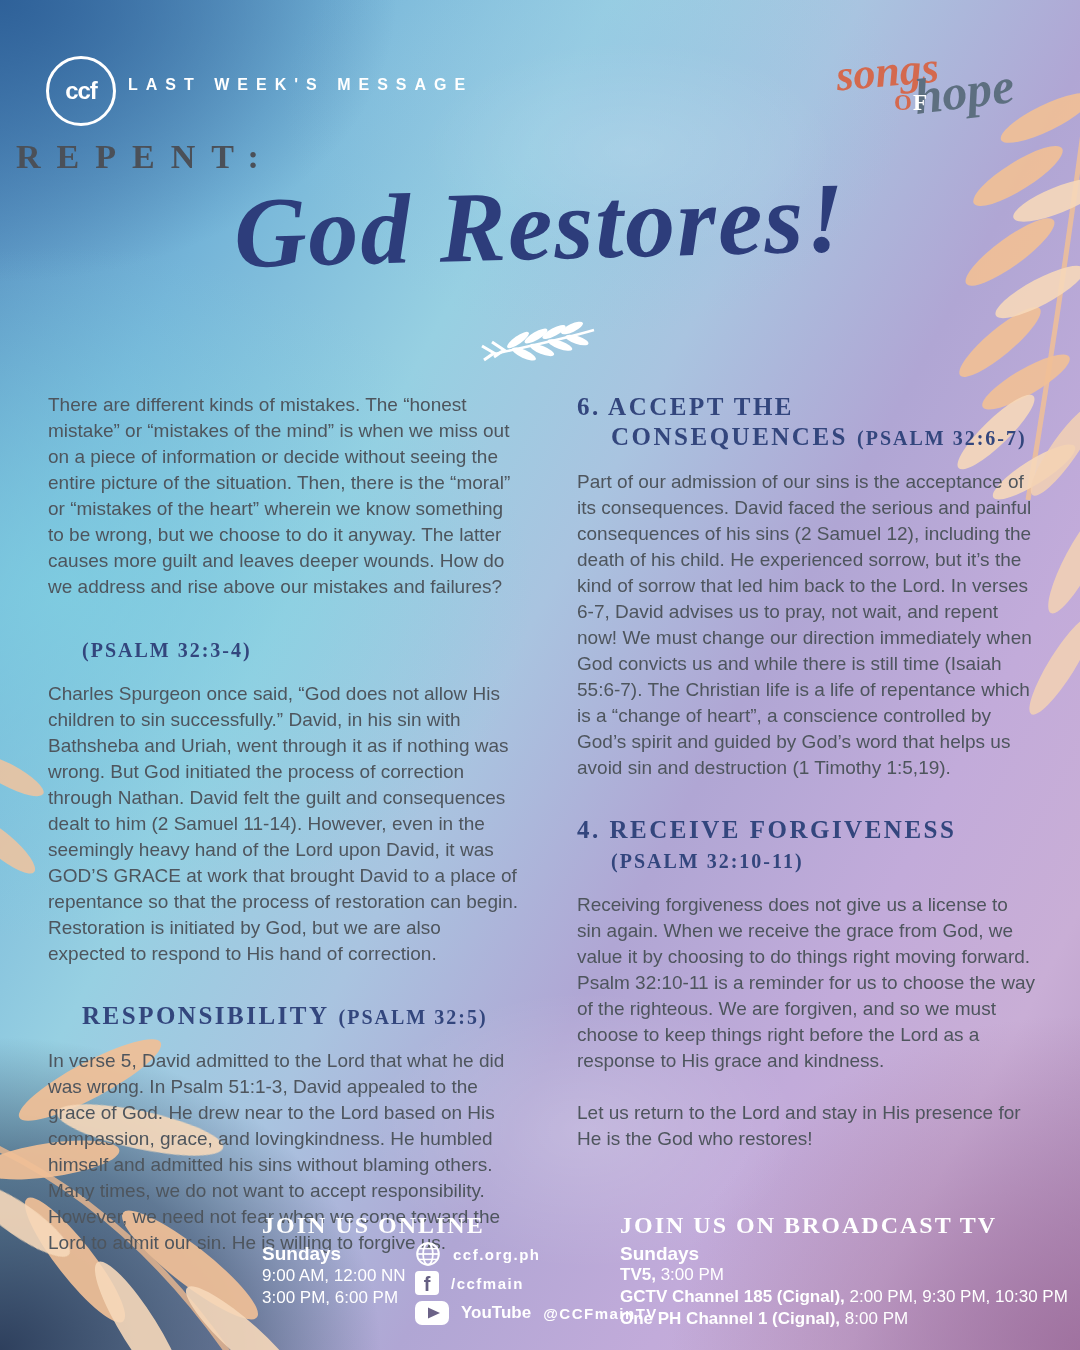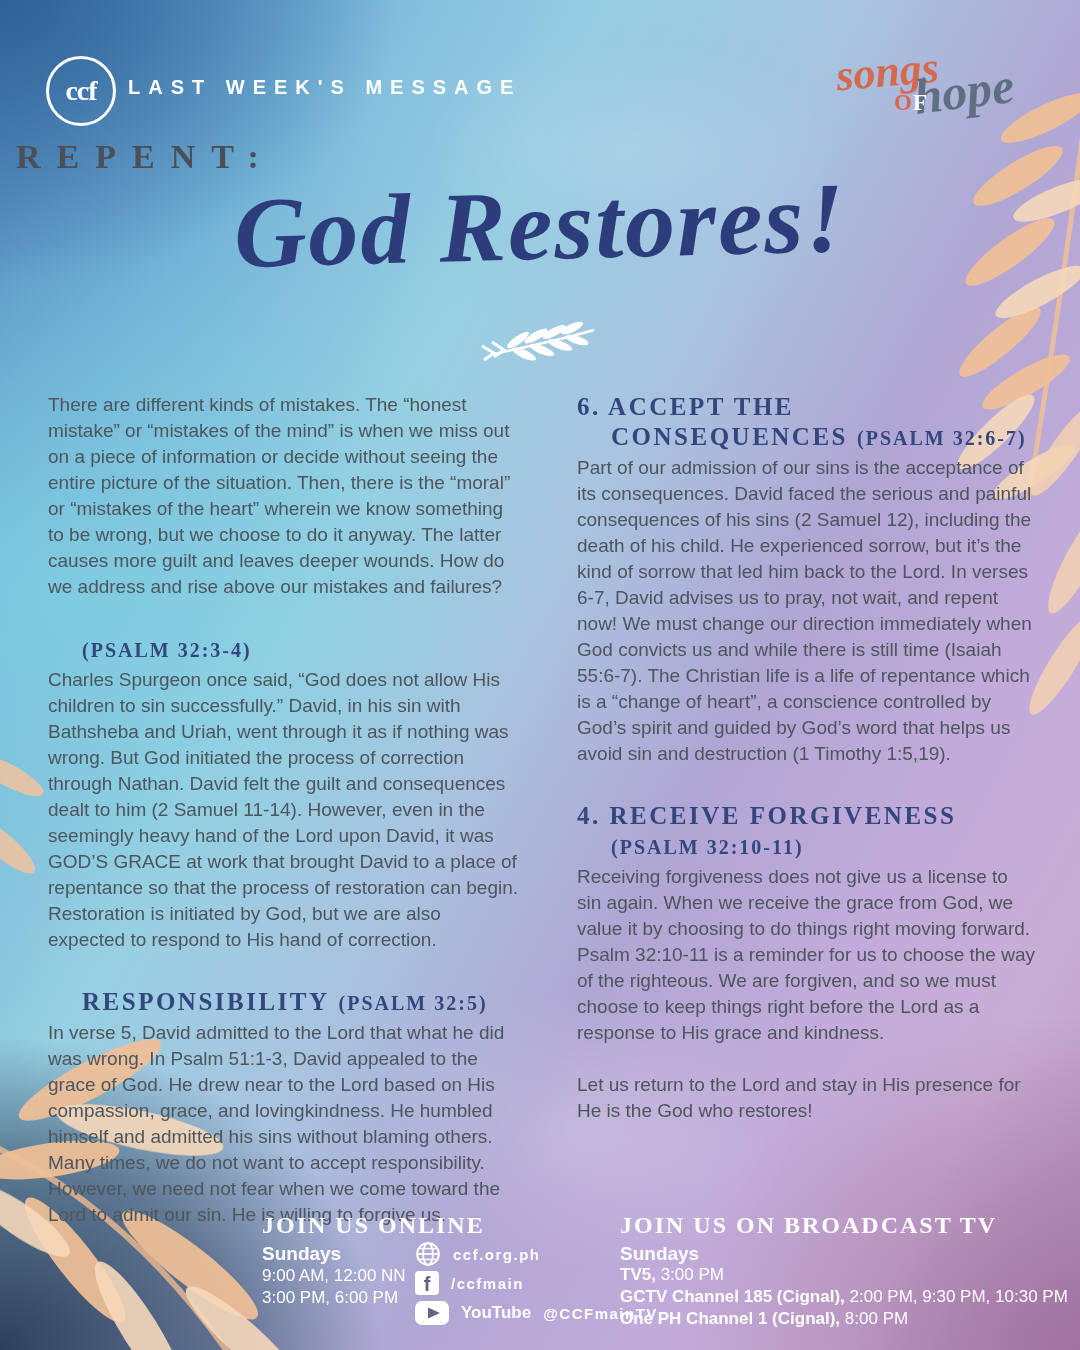--- a/index.html
+++ b/index.html
@@ -14,22 +14,22 @@
       radial-gradient(ellipse 520px 380px at 55% 8%, rgba(150,196,228,0.5) 0%, rgba(150,196,228,0) 60%),
       linear-gradient(118deg,#4f87ba 0%,#74b4d8 18%,#97d0e2 34%,#a9c4e0 48%,#b0a6d4 62%,#c2abda 76%,#c9aed6 87%,#b392bd 100%);
   }
   .blob{position:absolute;border-radius:50%;pointer-events:none;}
   .blob1{left:370px;top:990px;width:430px;height:280px;background:radial-gradient(ellipse,rgba(255,255,255,0.20) 0%,rgba(255,255,255,0) 70%);}
   .blob2{left:420px;top:40px;width:420px;height:220px;background:radial-gradient(ellipse,rgba(255,255,255,0.14) 0%,rgba(255,255,255,0) 70%);}
   .deco{position:absolute;pointer-events:none;}
 
   
   .ccf-logo{position:absolute;left:46px;top:56px;width:64px;height:64px;border:3.5px solid #fff;border-radius:50%;
-    display:flex;align-items:center;justify-content:center;color:#fff;font-weight:bold;font-size:28px;letter-spacing:-1px;font-family:Liberation Serif, serif;}
-  .kicker{position:absolute;left:128px;top:76px;color:#fff;font-weight:bold;font-size:20px;letter-spacing:8px;}
+    display:flex;align-items:center;justify-content:center;color:#fff;font-weight:bold;font-size:24px;letter-spacing:-1px;}
+  .kicker{position:absolute;left:128px;top:76px;color:#fff;font-weight:bold;font-size:16px;letter-spacing:8px;}
 
   .brand{position:absolute;left:828px;top:36px;width:220px;height:110px;}
   .b-songs{position:absolute;left:8px;top:10px;font-family:"Liberation Serif",serif;font-style:italic;font-weight:bold;
     font-size:44px;color:#d4694e;transform:rotate(-5deg);}
   .b-of{position:absolute;left:66px;top:54px;font-family:"Liberation Serif",serif;font-weight:bold;font-size:23px;letter-spacing:1px;}
   .b-o{color:#d4694e;} .b-f{color:#ffffff;}
   .b-hope{position:absolute;left:86px;top:26px;font-family:"Liberation Serif",serif;font-style:italic;font-weight:bold;
     font-size:50px;color:#5d6f80;transform:rotate(-7deg);}
 
   
@@ -44,21 +44,21 @@
   .col-left{left:48px;width:474px;}
   .col-right{left:577px;width:460px;}
   .body{margin:0;font-size:19px;line-height:1.37;color:#4e555d;}
   .section{margin-top:34px;}
   .col-right .section:first-child{margin-top:0;}
   .h-line1,.h-line2{font-family:"Liberation Serif",serif;font-weight:bold;font-size:25px;line-height:1.2;
     letter-spacing:2.5px;color:#33467d;white-space:nowrap;}
   .h-line2{padding-left:34px;}
   .h2main:not(:empty){margin-right:9px;}
   .psalm{font-size:20px;letter-spacing:2px;}
-  .section .body{margin-top:3px;}
+  .section .body{margin-top:17px;}
   .closing{margin-top:26px;}
 
   
   .f-head{position:absolute;font-family:"Liberation Serif",serif;font-weight:bold;font-size:24px;letter-spacing:2px;color:#fff;}
   .f-online-head{left:262px;top:1212px;}
   .f-tv-head{left:620px;top:1212px;}
   .f-day{position:absolute;font-weight:bold;font-size:19px;color:#fff;}
   .f-online-day{left:262px;top:1243px;}
   .f-tv-day{left:620px;top:1243px;}
   .f-line{position:absolute;font-size:17px;color:#fff;}

